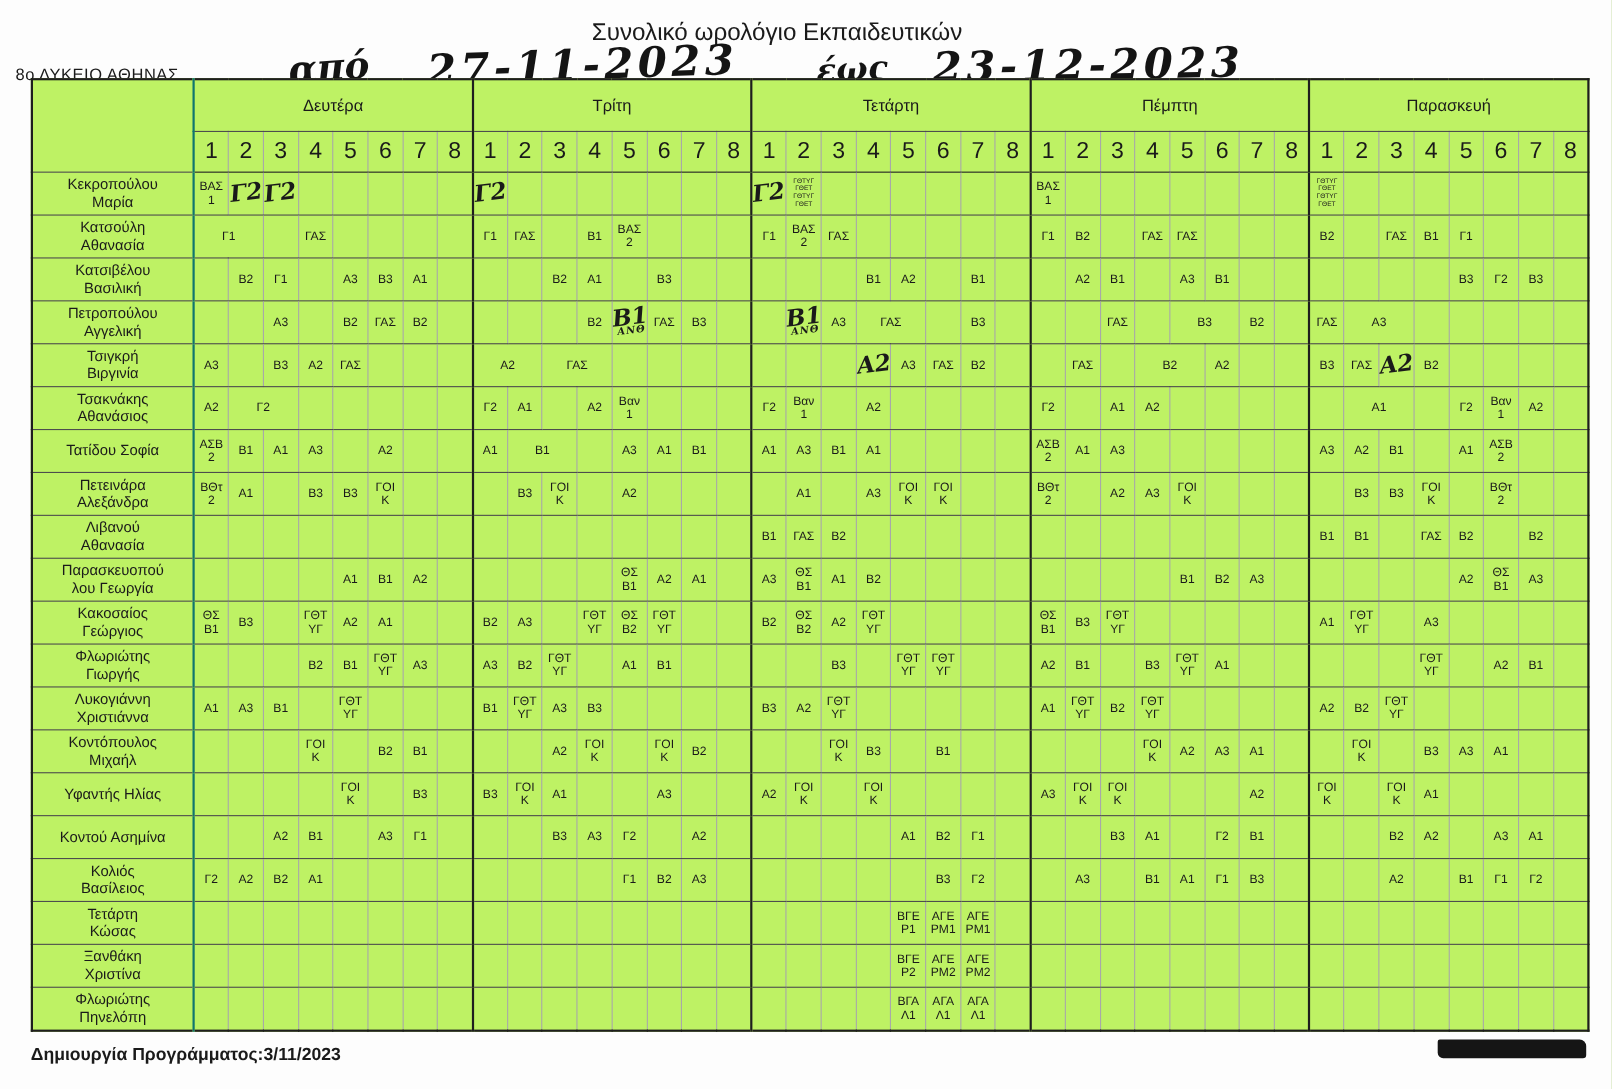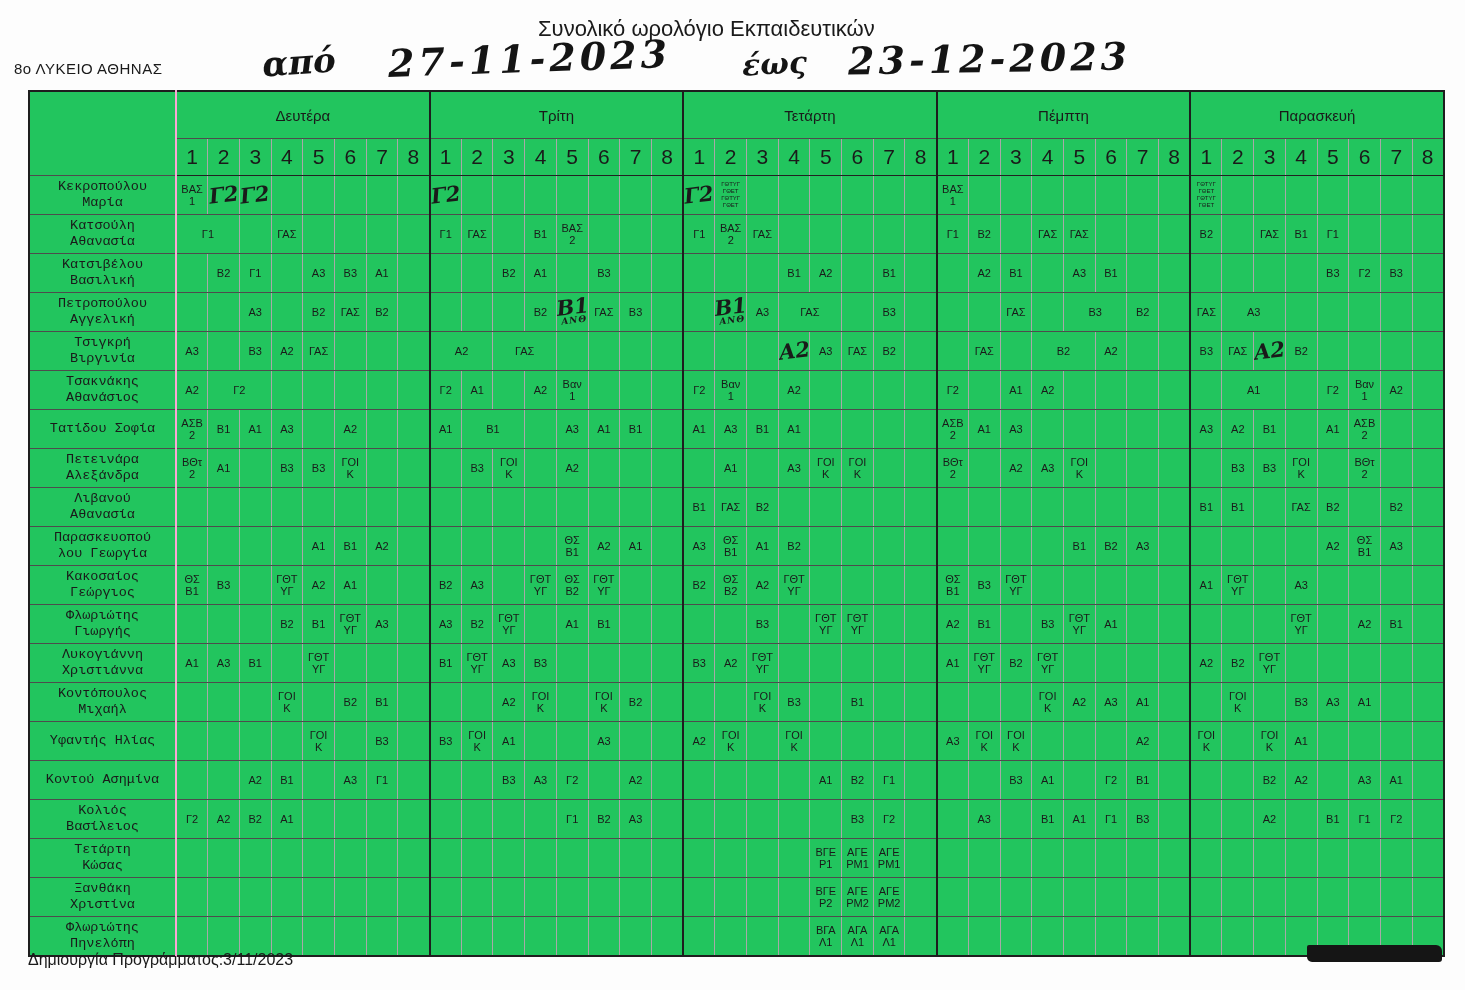--- a/index.html
+++ b/index.html
@@ -8,37 +8,37 @@
   .school{position:absolute;left:14px;top:60px;font-size:15px;letter-spacing:.5px;}
   .title{position:absolute;left:538px;top:16px;font-size:22px;}
   
   .hwline span{position:absolute;font-family:"DejaVu Serif",serif;font-style:italic;
                font-weight:700;color:#141414;}
   .hw-from{left:262px;top:42px;font-size:34px;transform:rotate(-4deg);}
   .hw-date1{left:388px;top:36px;font-size:38px;letter-spacing:4px;transform:rotate(-2deg);}
   .hw-eos{left:742px;top:46px;font-size:30px;transform:rotate(-3deg);}
   .hw-date2{left:848px;top:36px;font-size:38px;letter-spacing:4px;transform:rotate(-1deg);}
   
-  table.tt{position:absolute;left:28px;top:90px;border-collapse:collapse;table-layout:fixed;
-           width:1414px;background:#22c55e;}
+  table.tt{position:absolute;left:28px;top:71px;border-collapse:collapse;table-layout:fixed;
+           width:1414px;background:#bef264;}
   table.tt{border:2px solid #1e1e1e;}
   .tt th,.tt td{border:1px solid #a8a8a8;border-top:1px solid #4d4d4d;border-bottom:1px solid #4d4d4d;
                 padding:0;text-align:center;vertical-align:middle;overflow:hidden;}
   .tt .day-start{border-left:2px solid #1e1e1e;}
-  .tt .corner,.tt td.name{border-right:2px solid #f9a8d4;font-family:Liberation Mono, monospace;}
+  .tt .corner,.tt td.name{border-right:2px solid #0f766e;}
   .tt thead tr.days th{height:46px;font-size:15px;font-weight:400;}
   .tt thead tr.nums th{height:36px;font-size:21px;font-weight:400;border-bottom:1.5px solid #222;}
   .tt td{height:38px;font-size:11px;line-height:1.12;white-space:pre-line;}
   .tt td.name{font-size:13.5px;line-height:1.15;white-space:pre-line;}
   .tt td .hw-mark{display:inline-block;font-family:"DejaVu Serif",serif;font-style:italic;
                   font-weight:700;font-size:21px;line-height:.85;transform:rotate(-7deg);
                   white-space:pre-line;}
   .tt td .hw-sub{display:block;font-size:9px;letter-spacing:1px;margin-top:1px;}
   .tt td.tiny{font-size:6px;line-height:1.15;letter-spacing:0;}
-  .footer{position:absolute;left:28px;top:951px;font-size:16px;}
+  .footer{position:absolute;left:28px;top:951px;font-size:16px;font-weight:bold;}
   .redact{position:absolute;left:1307px;top:945px;width:135px;height:17px;background:#151515;
           border-radius:2px 6px 3px 5px;}
 </style>
 </head>
 <body>
 
 <div class="sheet">
   <div class="school">8ο ΛΥΚΕΙΟ ΑΘΗΝΑΣ</div>
   <div class="title">Συνολικό ωρολόγιο Εκπαιδευτικών</div>
 

